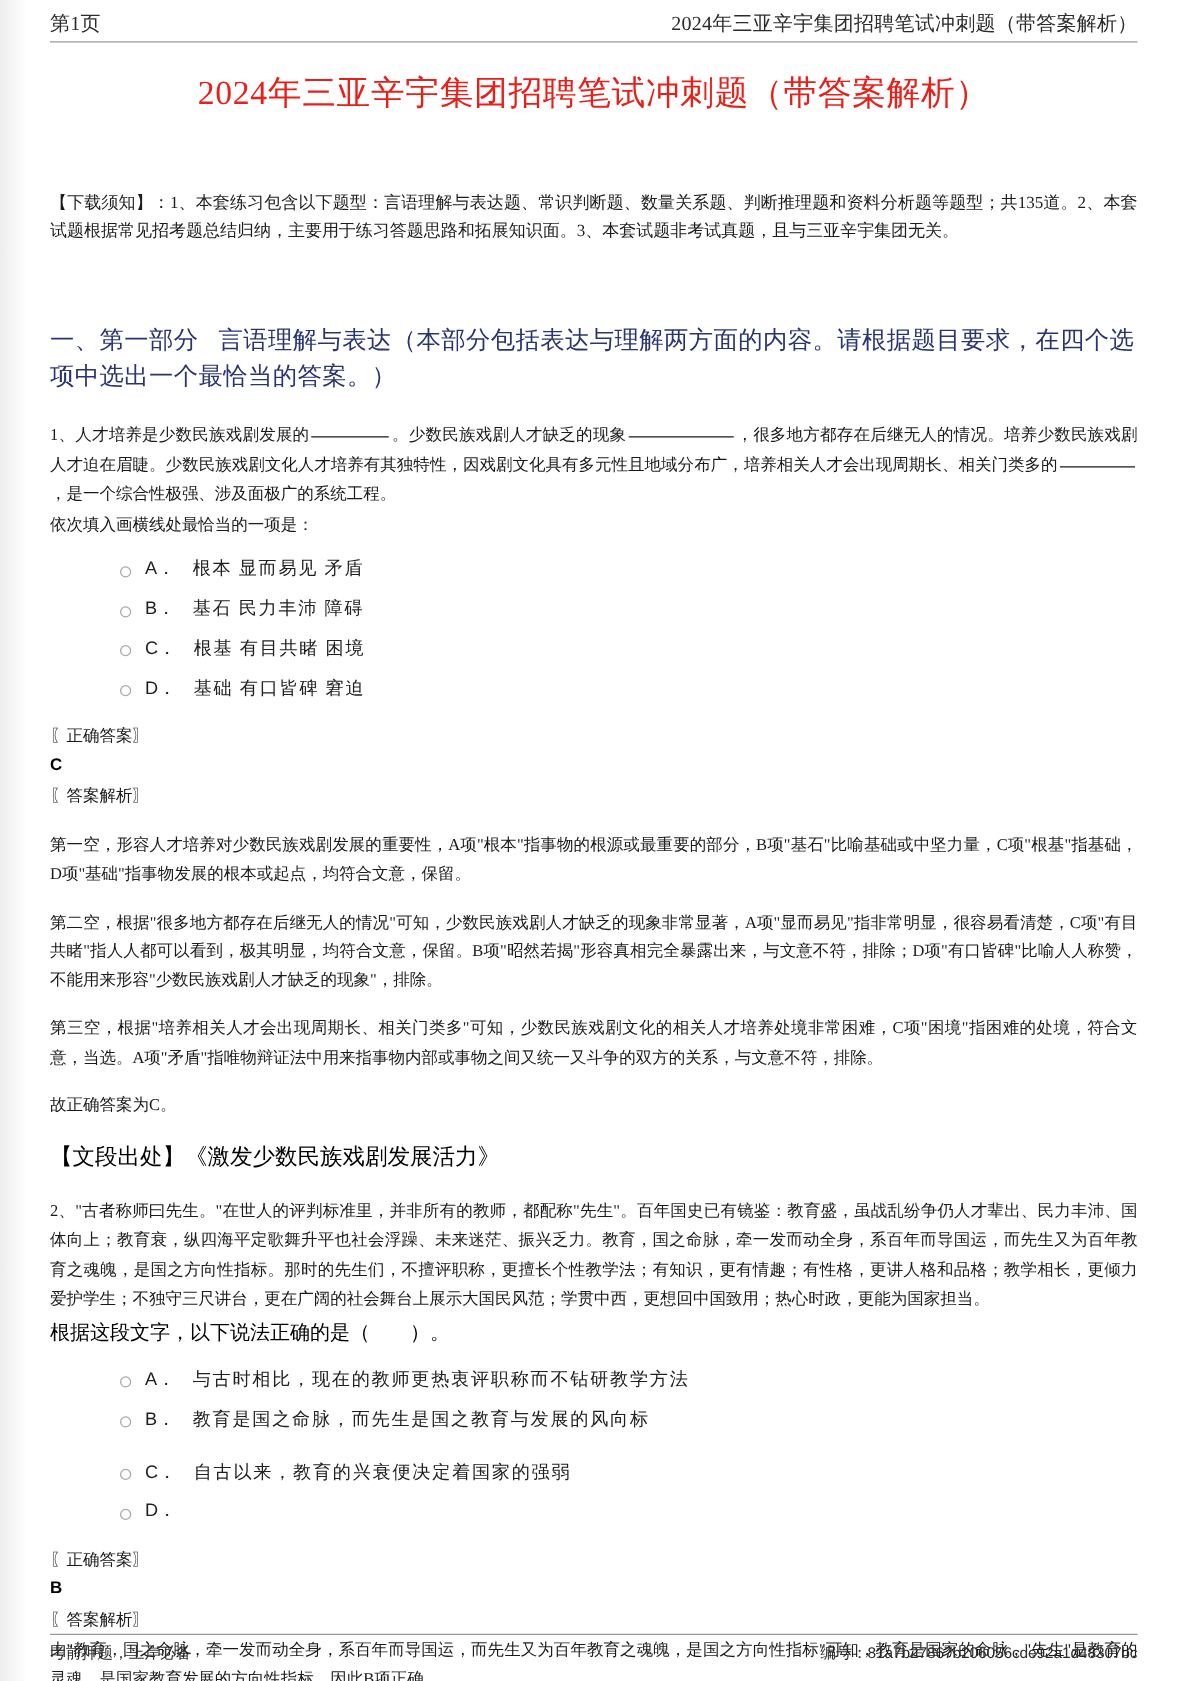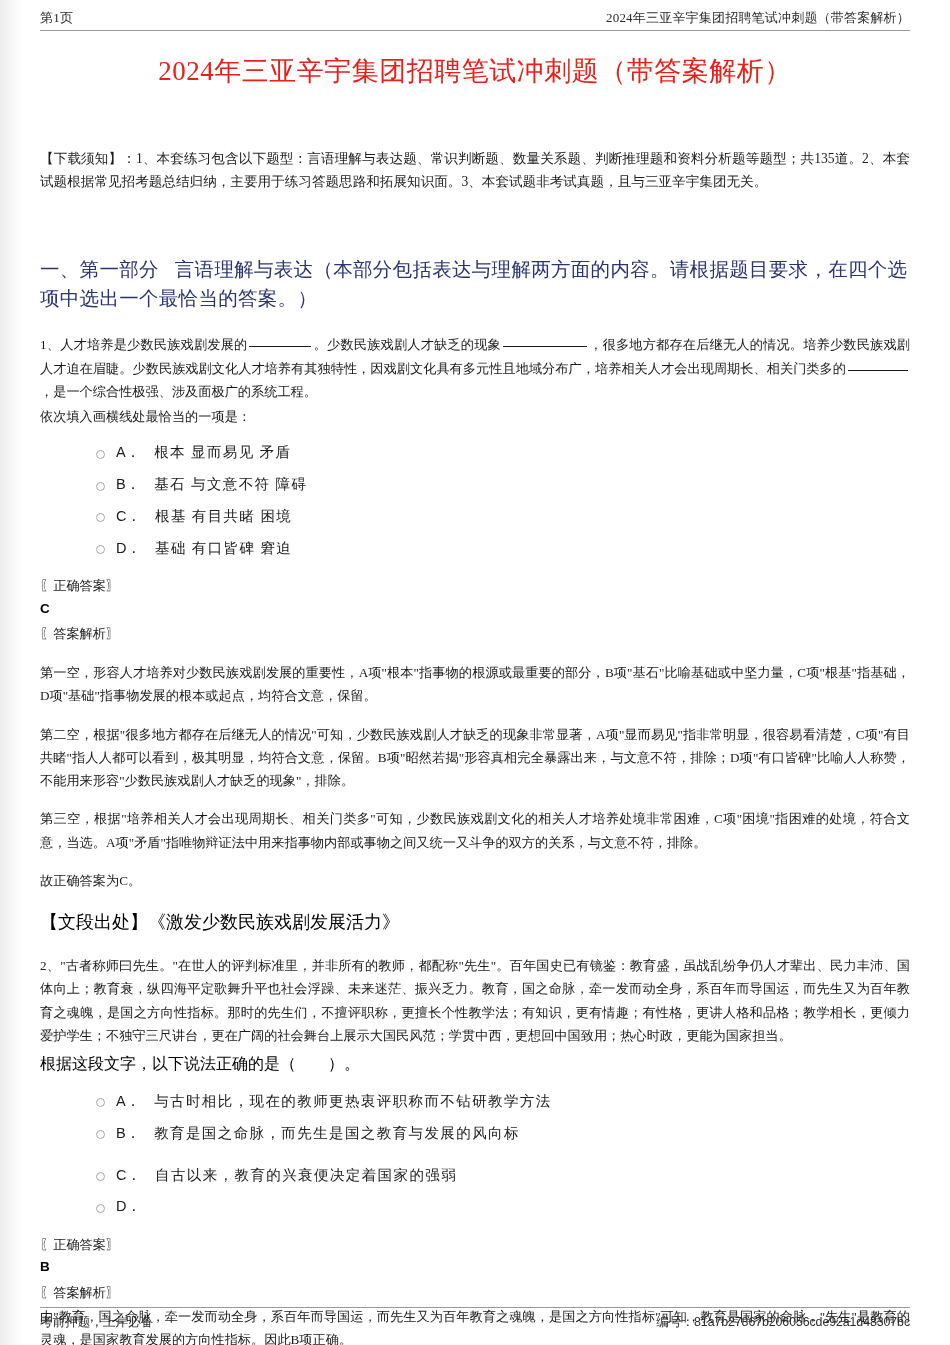--- a/index.html
+++ b/index.html
@@ -22,21 +22,21 @@
   }
 
   
   .run-header {
     display: flex;
     align-items: flex-end;
     justify-content: space-between;
     padding-top: 9px;
     padding-bottom: 3px;
     border-bottom: 1px solid #9a9a9a;
-    font-size: 13px;
+    font-size: 16px;
     color: #2b2b2b;
     font-family: "Liberation Serif", "DejaVu Serif", serif;
     letter-spacing: 0.2px;
   }
   .run-header .pg { white-space: nowrap; }
   .run-header .ttl { white-space: nowrap; }
 
   
   .doc-title {
     text-align: center;
@@ -215,21 +215,21 @@
 
   <div class="options">
     <div class="opt">
       <span class="radio"></span>
       <span class="opt-letter">A．</span>
       <span class="opt-text">根本 显而易见 矛盾</span>
     </div>
     <div class="opt">
       <span class="radio"></span>
       <span class="opt-letter">B．</span>
-      <span class="opt-text">基石 与文意不符 障碍</span>
+      <span class="opt-text">基石 民力丰沛 障碍</span>
     </div>
     <div class="opt">
       <span class="radio"></span>
       <span class="opt-letter">C．</span>
       <span class="opt-text">根基 有目共睹 困境</span>
     </div>
     <div class="opt">
       <span class="radio"></span>
       <span class="opt-letter">D．</span>
       <span class="opt-text">基础 有口皆碑 窘迫</span>

